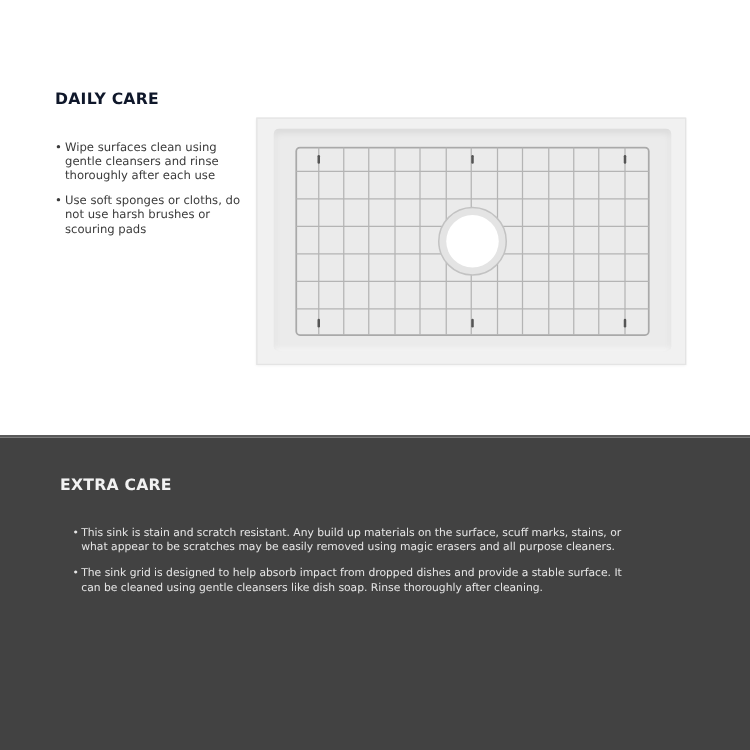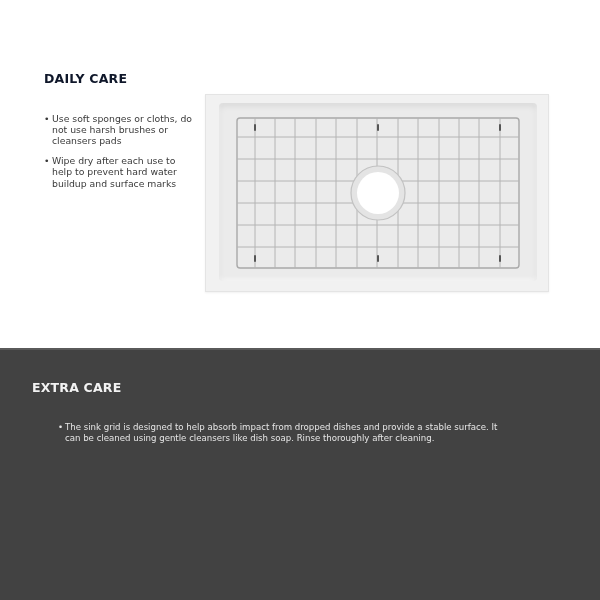--- a/index.html
+++ b/index.html
@@ -10,21 +10,21 @@
   }
   .top { position: absolute; left: 0; top: 0; width: 600px; height: 350px; background: #ffffff; }
   .bottom { position: absolute; left: 0; top: 350px; width: 600px; height: 250px; background: #424242; }
   .divider { position: absolute; left: 0; top: 348px; width: 600px; height: 2px; background: #5a5a5a; }
 
   .h-daily { position: absolute; left: 44px; top: 71px; font-size: 12.5px; font-weight: bold; color: #0f172a; letter-spacing: 0.2px; }
   .daily-list { position: absolute; left: 44px; top: 113px; width: 150px; margin: 0; padding: 0; list-style: none; }
   .daily-list li { position: relative; padding-left: 8px; font-size: 9.3px; line-height: 11.2px; color: #3a3a3a; margin-bottom: 8.5px; }
   .daily-list li::before { content: "\2022"; position: absolute; left: 0; top: 0; }
 
-  .h-extra { position: absolute; left: 32px; top: 380px; font-size: 12.5px; font-weight: bold; color: #f2f2f2; letter-spacing: 0.2px; }
+  .h-extra { position: absolute; left: 48px; top: 380px; font-size: 12.5px; font-weight: bold; color: #f2f2f2; letter-spacing: 0.2px; }
   .extra-list { position: absolute; left: 58px; top: 422px; width: 450px; margin: 0; padding: 0; list-style: none; }
   .extra-list li { position: relative; padding-left: 7px; font-size: 8.6px; line-height: 11.2px; color: #e6e6e6; margin-bottom: 10px; }
   .extra-list li::before { content: "\2022"; position: absolute; left: 0; top: 0; }
 
   .sink { position: absolute; left: 205px; top: 94px; width: 344px; height: 198px;
     background: #f1f1f1; border: 1px solid #e4e4e4; box-sizing: border-box;
     box-shadow: 0 1px 2px rgba(0,0,0,0.06); }
   .basin { position: absolute; left: 13px; top: 8px; width: 318px; height: 178px;
     background: #ebebeb; border-radius: 4px;
     box-shadow: inset 0 3px 6px rgba(0,0,0,0.08), inset 0 -2px 4px rgba(255,255,255,0.6); }
@@ -32,22 +32,22 @@
 </style>
 </head>
 <body>
 
 <div class="top"></div>
 <div class="bottom"></div>
 <div class="divider"></div>
 
 <div class="h-daily">DAILY CARE</div>
 <ul class="daily-list">
-  <li>Use soft sponges or cloths, do not use harsh brushes or cleansers pads</li>
-  <li>Wipe dry after each use to help to prevent hard water buildup and surface marks</li>
+  <li>Wipe surfaces clean using gentle cleansers and rinse thoroughly after each use</li>
+  <li>Use soft sponges or cloths, do not use harsh brushes or scouring pads</li>
 </ul>
 
 <div class="sink">
   <div class="basin"></div>
 </div>
 
 <svg class="grid-svg" width="284" height="152" viewBox="0 0 284 152">
   <rect x="1" y="1" width="282" height="150" rx="3" fill="none" stroke="#a9a9a9" stroke-width="1.4"></rect>
   <g stroke="#b4b4b4" stroke-width="1">
     <line x1="19" y1="1" x2="19" y2="151"></line>
@@ -77,14 +77,15 @@
     <rect x="141" y="7" width="2" height="7" rx="1"></rect>
     <rect x="263" y="7" width="2" height="7" rx="1"></rect>
     <rect x="18" y="138" width="2" height="7" rx="1"></rect>
     <rect x="141" y="138" width="2" height="7" rx="1"></rect>
     <rect x="263" y="138" width="2" height="7" rx="1"></rect>
   </g>
 </svg>
 
 <div class="h-extra">EXTRA CARE</div>
 <ul class="extra-list">
+  <li>This sink is stain and scratch resistant. Any build up materials on the surface, scuff marks, stains, or what appear to be scratches may be easily removed using magic erasers and all purpose cleaners.</li>
   <li>The sink grid is designed to help absorb impact from dropped dishes and provide a stable surface. It can be cleaned using gentle cleansers like dish soap. Rinse thoroughly after cleaning.</li>
 </ul>
 
 </body></html>

